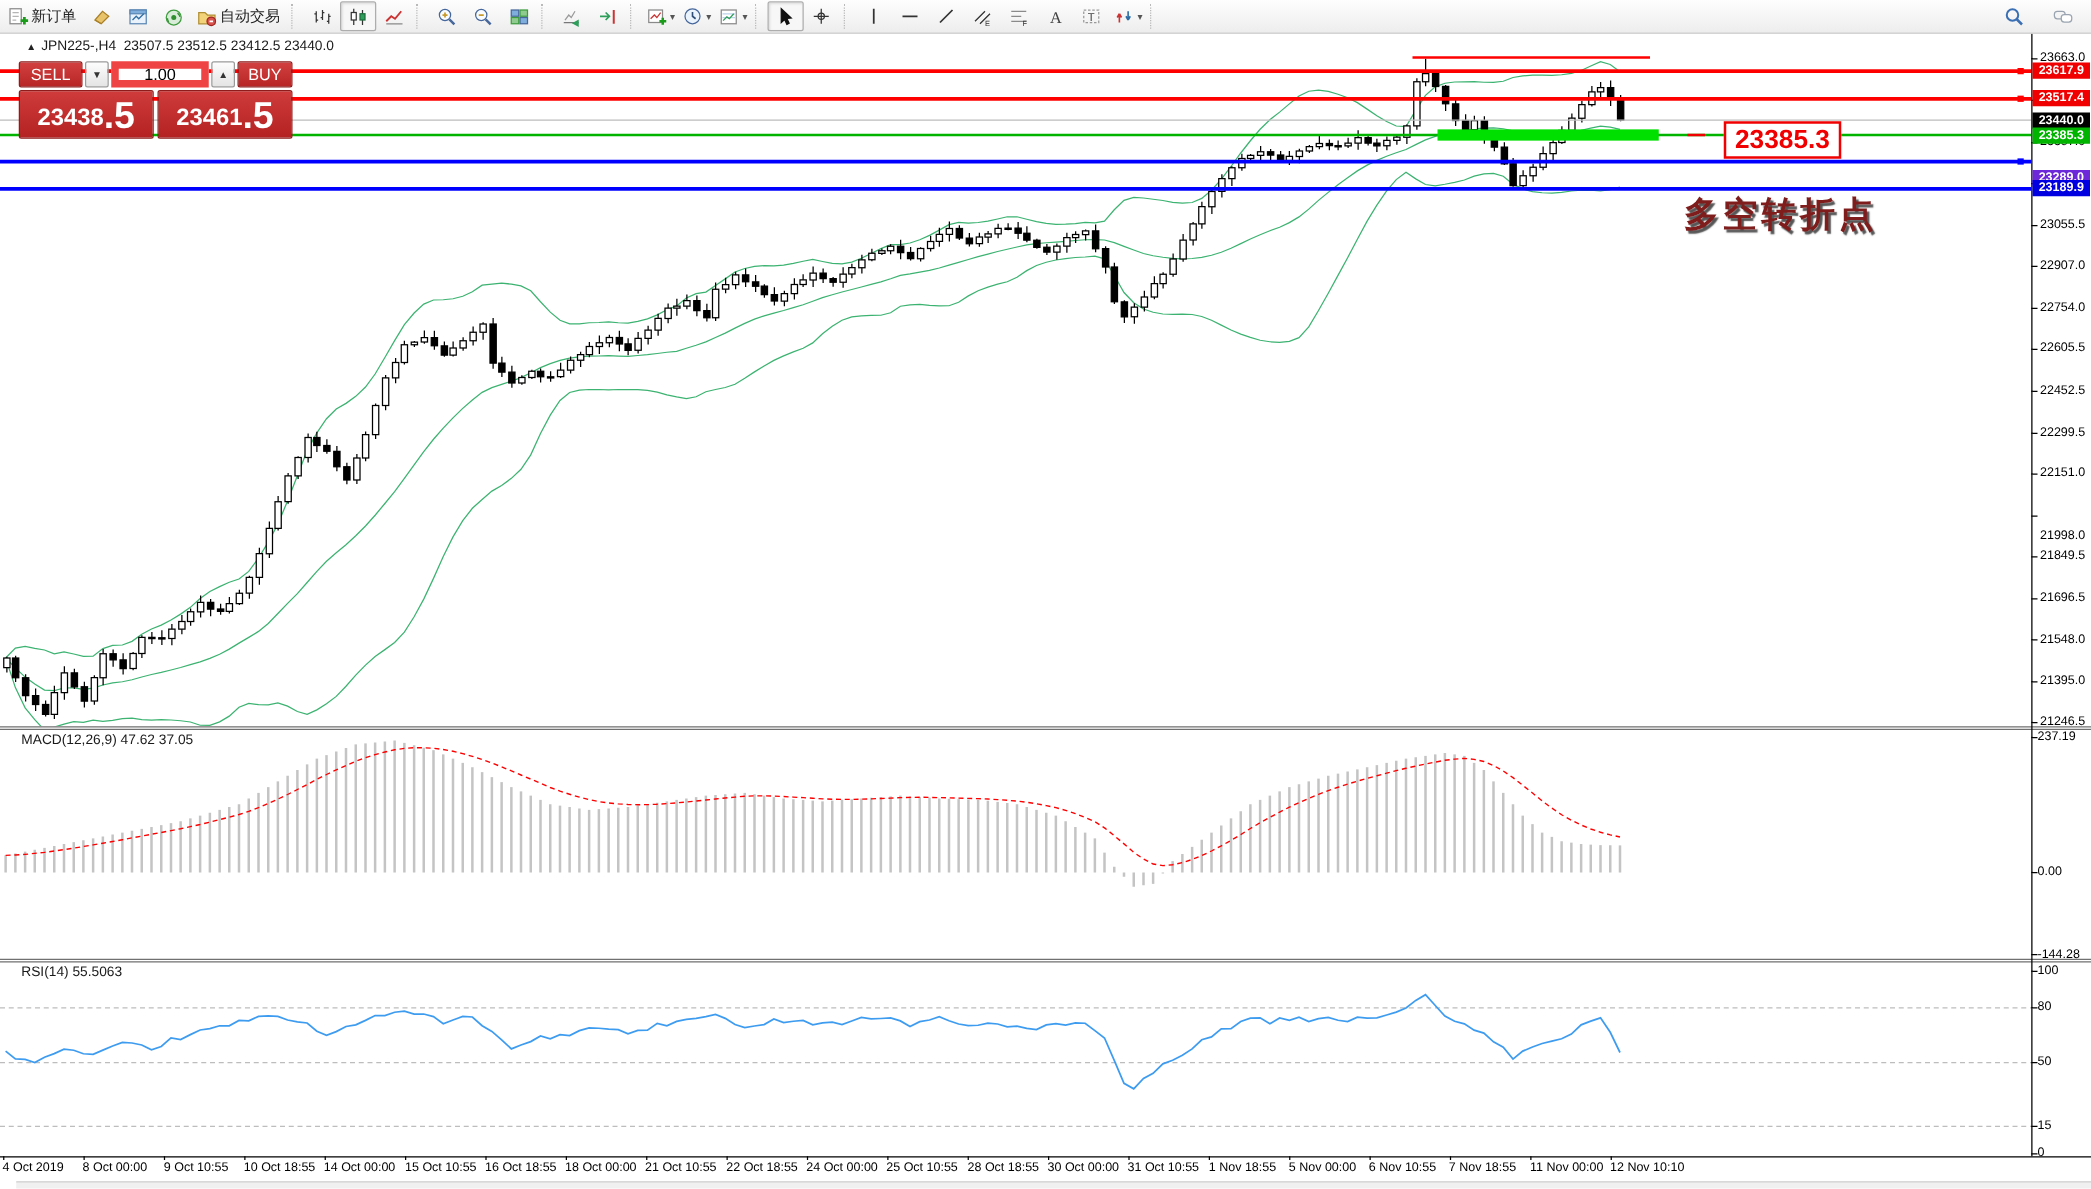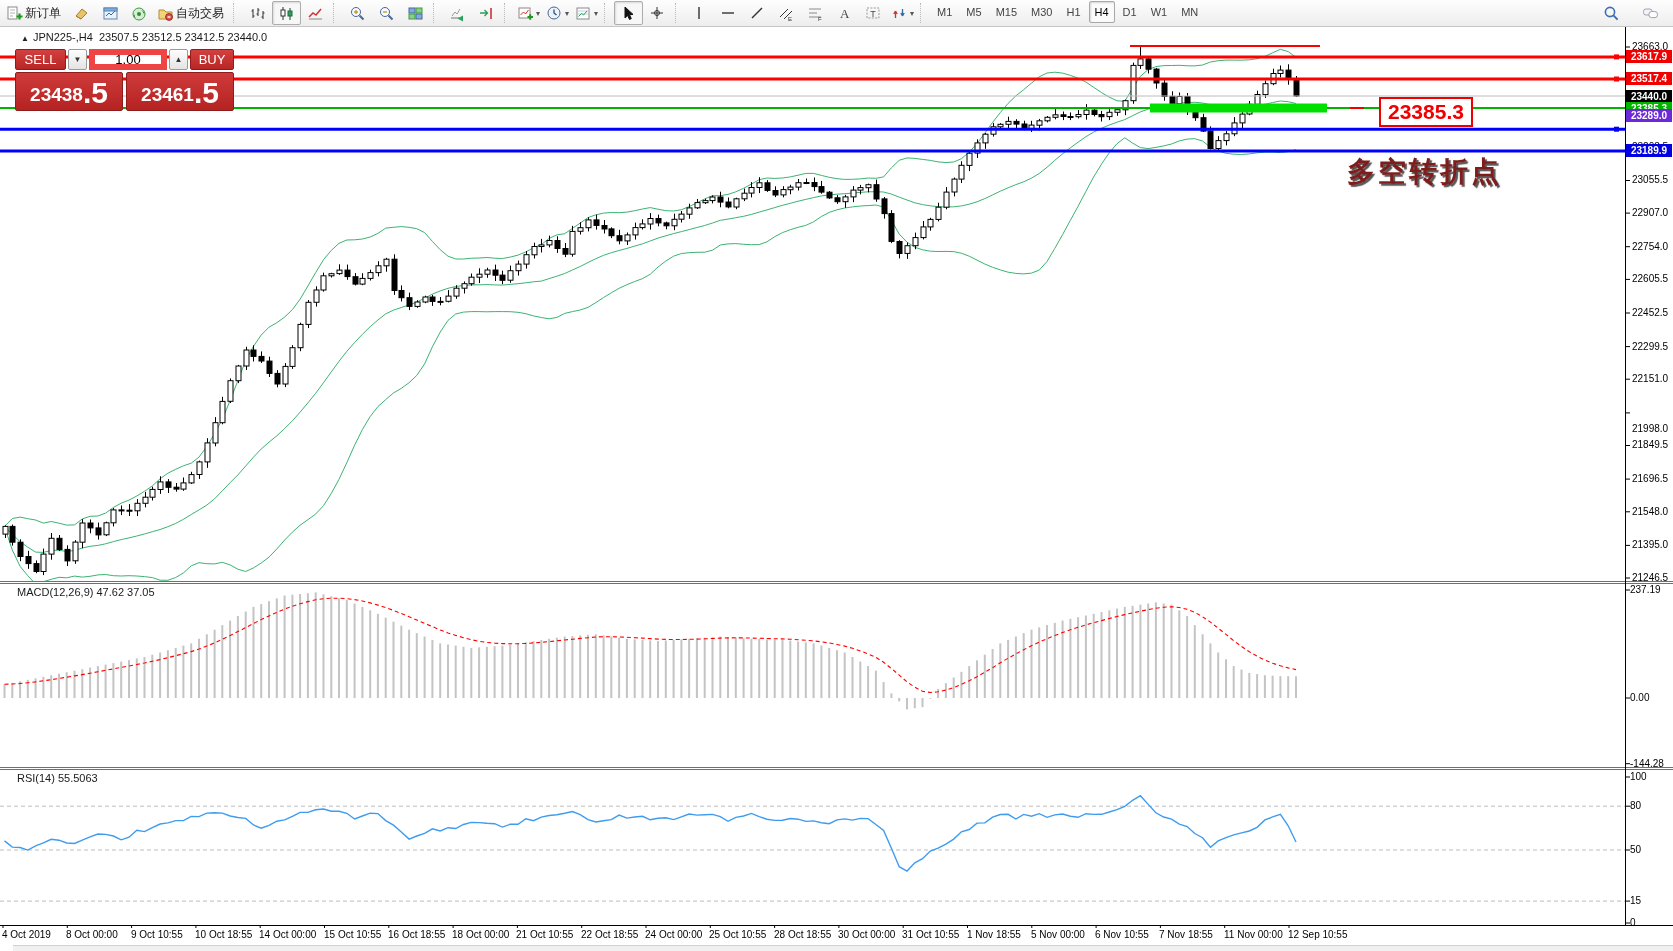--- a/index.html
+++ b/index.html
@@ -243,31 +243,20 @@
         </div>
         <div class="tb-btn">
           <svg width="17" height="17" viewBox="0 0 17 17" fill="none" stroke-width="1">
             <path d="M4.5 13V6M4.5 6L2.8 9M4.5 6l1.7 3" stroke="#c33" stroke-width="1.3"></path>
             <path d="M11.5 4v7M11.5 11l-1.7-3M11.5 11l1.7-3" stroke="#2e6da4" stroke-width="1.3"></path>
           </svg>
           <span class="dd">▾</span>
         </div>
       </div>
       <div class="tb-sep"></div>
-      <div class="tb-group">
-        <div class="tf-btn">M1</div>
-        <div class="tf-btn">M5</div>
-        <div class="tf-btn">M15</div>
-        <div class="tf-btn">M30</div>
-        <div class="tf-btn">H1</div>
-        <div class="tf-btn active">H4</div>
-        <div class="tf-btn">D1</div>
-        <div class="tf-btn">W1</div>
-        <div class="tf-btn">MN</div>
-      </div>
       <div id="tb-right">
         <div class="tb-btn">
           <svg width="17" height="17" viewBox="0 0 17 17" fill="none" stroke-width="1">
             <circle cx="7" cy="7" r="4.6" stroke="#3b6fb3" stroke-width="1.6"></circle>
             <path d="M10.4 10.4l4.2 4.2" stroke="#3b6fb3" stroke-width="2"></path>
           </svg>
         </div>
         <div class="tb-btn">
           <svg width="17" height="17" viewBox="0 0 17 17" fill="none" stroke-width="1">
             <rect x="1.5" y="4" width="8.6" height="6" rx="2.4" fill="#f4f4f4" stroke="#9aa4b0"></rect>
@@ -921,21 +910,21 @@
       <div class="tick-label" style="left:1630px;top:758px">-144.28</div>
       <div class="tick-label" style="left:1630px;top:771px">100</div>
       <div class="tick-label" style="left:1630px;top:800px">80</div>
       <div class="tick-label" style="left:1630px;top:844px">50</div>
       <div class="tick-label" style="left:1630px;top:895px">15</div>
       <div class="tick-label" style="left:1630px;top:917px">0</div>
       <div class="price-tag" style="top:50px;background:#f00000">23617.9</div>
       <div class="price-tag" style="top:72px;background:#f00000">23517.4</div>
       <div class="price-tag" style="top:90px;background:#000000">23440.0</div>
       <div class="price-tag" style="top:102px;background:#00b400">23385.3</div>
-      <div class="price-tag" style="top:109px;background:#6d28d9">23289.0</div>
+      <div class="price-tag" style="top:136px;background:#6d28d9">23289.0</div>
       <div class="price-tag" style="top:144px;background:#0000e0">23189.9</div>
     </div>
   <div id="time-labels">
       <div class="time-label" style="left:2px">4 Oct 2019</div>
       <div class="time-label" style="left:66px">8 Oct 00:00</div>
       <div class="time-label" style="left:131px">9 Oct 10:55</div>
       <div class="time-label" style="left:195px">10 Oct 18:55</div>
       <div class="time-label" style="left:259px">14 Oct 00:00</div>
       <div class="time-label" style="left:324px">15 Oct 10:55</div>
       <div class="time-label" style="left:388px">16 Oct 18:55</div>
@@ -945,17 +934,17 @@
       <div class="time-label" style="left:645px">24 Oct 00:00</div>
       <div class="time-label" style="left:709px">25 Oct 10:55</div>
       <div class="time-label" style="left:774px">28 Oct 18:55</div>
       <div class="time-label" style="left:838px">30 Oct 00:00</div>
       <div class="time-label" style="left:902px">31 Oct 10:55</div>
       <div class="time-label" style="left:967px">1 Nov 18:55</div>
       <div class="time-label" style="left:1031px">5 Nov 00:00</div>
       <div class="time-label" style="left:1095px">6 Nov 10:55</div>
       <div class="time-label" style="left:1159px">7 Nov 18:55</div>
       <div class="time-label" style="left:1224px">11 Nov 00:00</div>
-      <div class="time-label" style="left:1288px">12 Sep 10:55</div>
+      <div class="time-label" style="left:1288px">12 Nov 10:10</div>
     </div>
 
   <div class="ovl" id="bottom-strip"></div>
 </div>
 
 </body></html>

